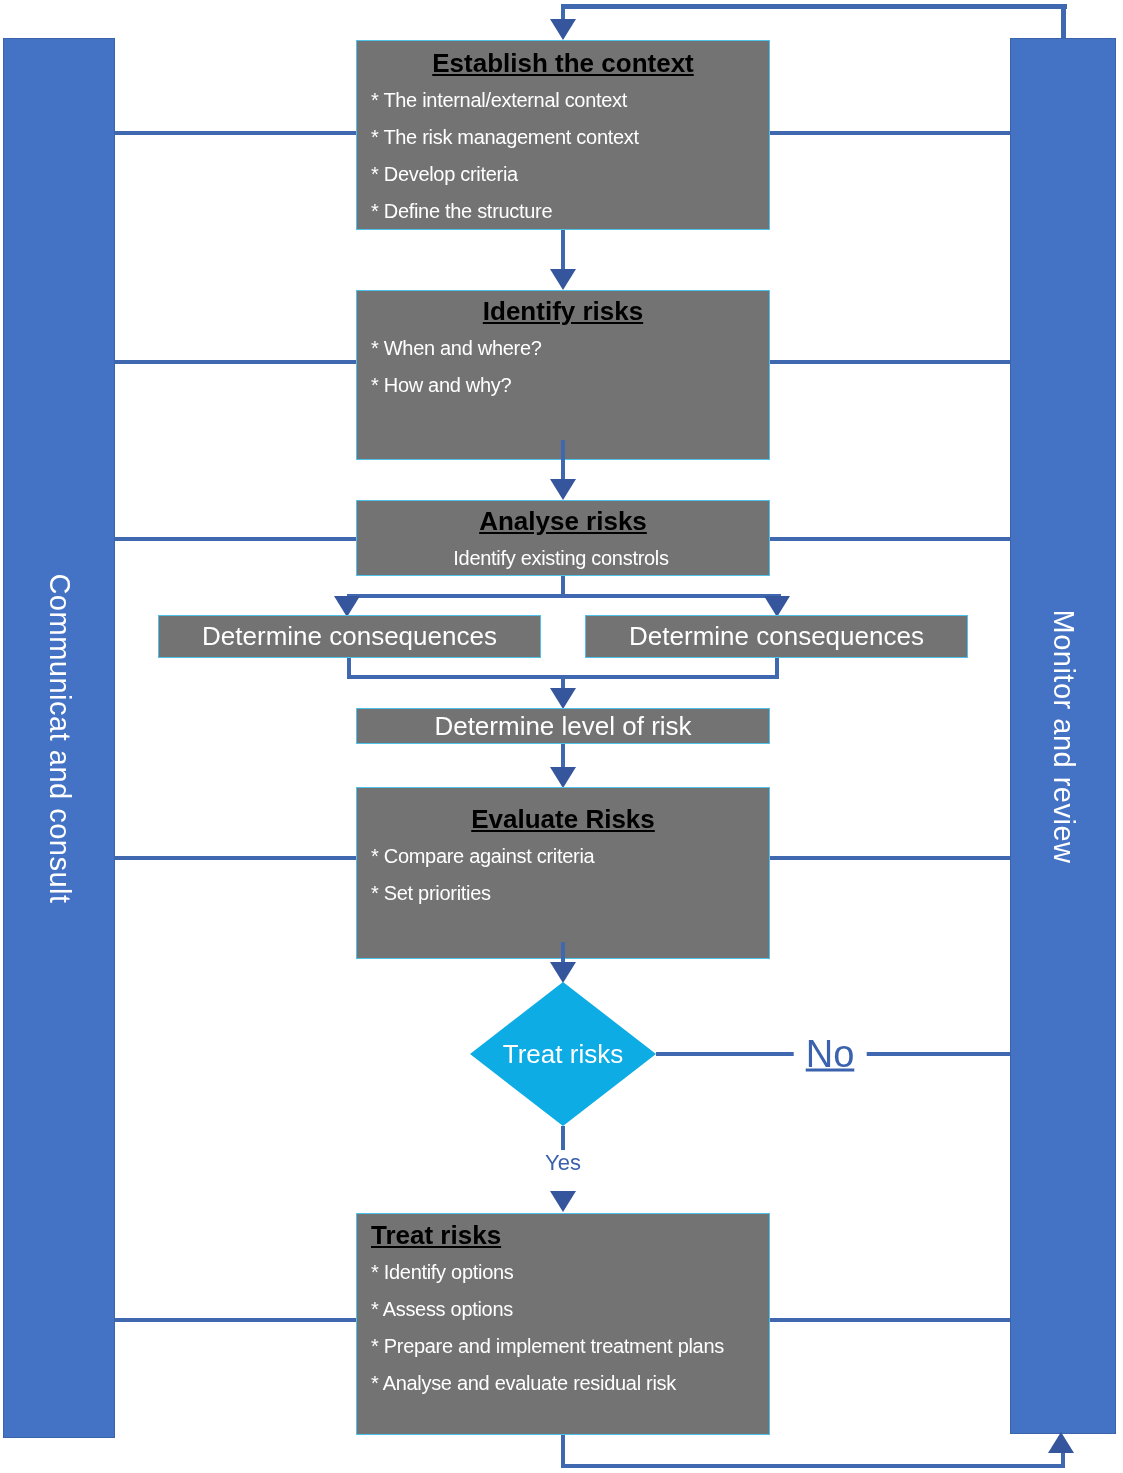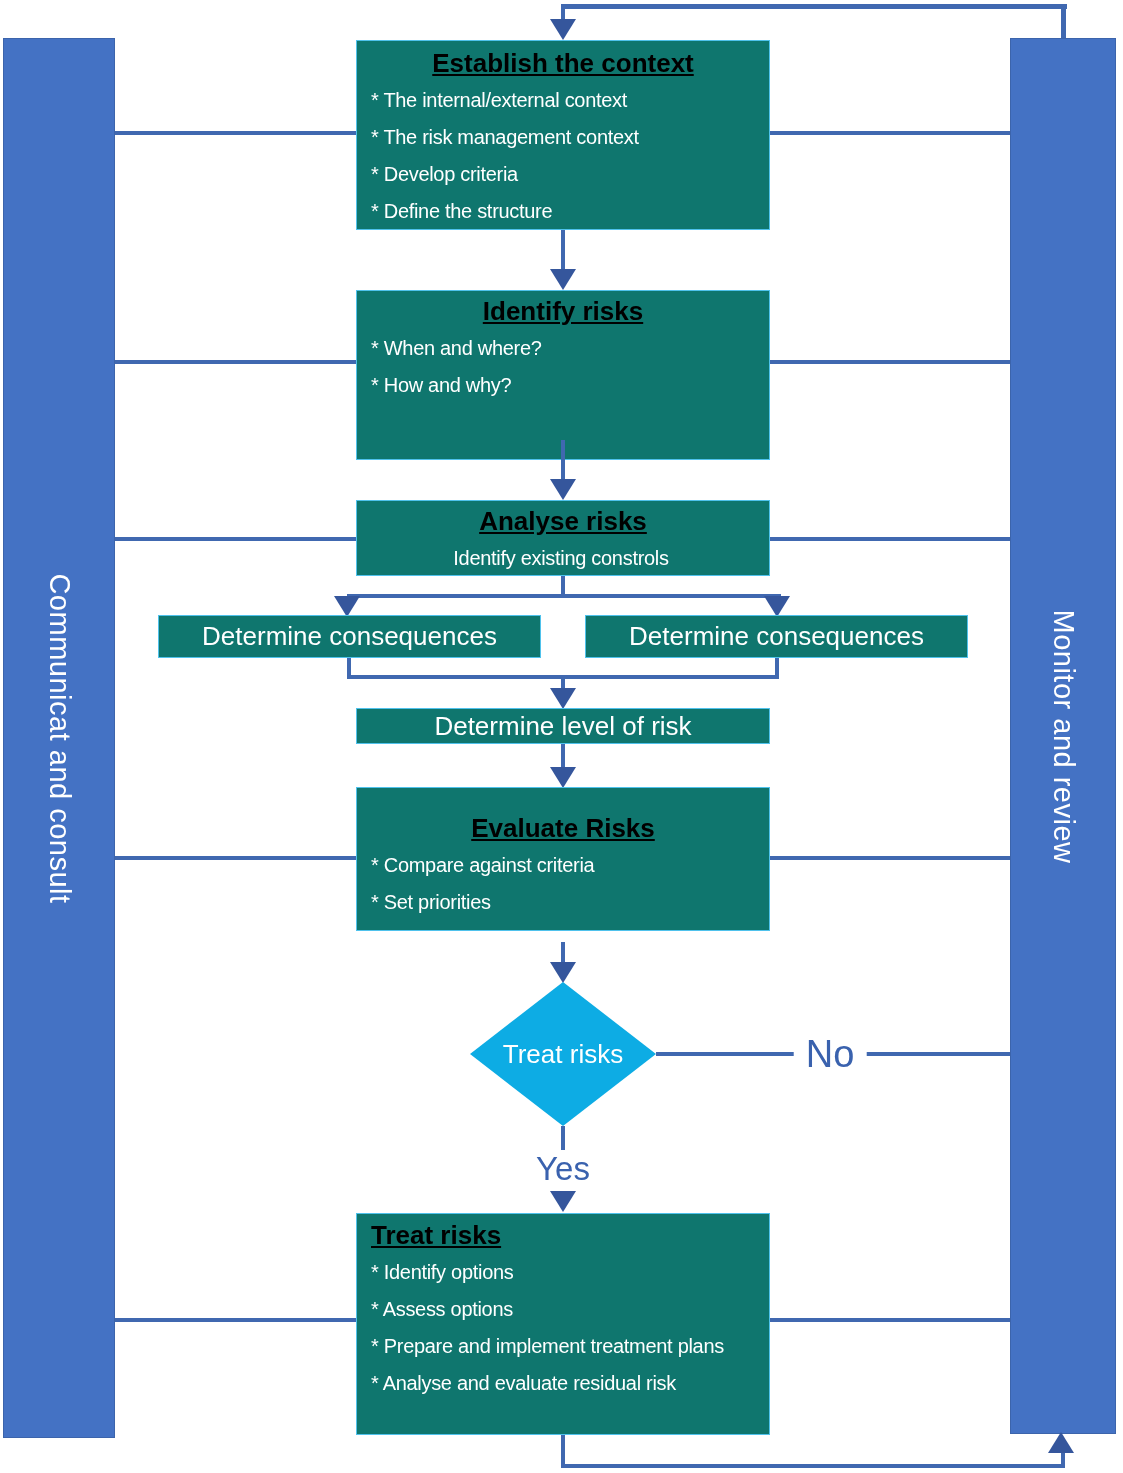--- a/index.html
+++ b/index.html
@@ -22,21 +22,21 @@
   .bar-label{
     transform:rotate(90deg);
     white-space:nowrap;
     color:#ffffff;
     font-size:29px;
     letter-spacing:.5px;
   }
   
   .pbox{
     position:absolute;
-    background:#0f766e;
+    background:#737373;
     border:1px solid #4fc2ec;
     box-sizing:border-box;
     color:#ffffff;
   }
   .pbox .title{
     font-weight:bold;
     text-decoration:underline;
     color:#000000;
     font-size:26px;
     line-height:37px;
@@ -71,22 +71,22 @@
     border-left:13px solid transparent;border-right:13px solid transparent;
     border-top:21px solid #35569c;}
   .arru{position:absolute;width:0;height:0;
     border-left:13px solid transparent;border-right:13px solid transparent;
     border-bottom:21px solid #35569c;}
   .flow-lbl{
     position:absolute;
     color:#3a62ae;
     background:#ffffff;
   }
-  .no-lbl{font-size:38px;padding:0 12px;transform:translate(-50%,-50%);}
-  .yes-lbl{font-size:33px;transform:translateX(-50%);}
+  .no-lbl{font-size:38px;padding:0 12px;transform:translate(-50%,-50%);text-decoration:underline;}
+  .yes-lbl{font-size:22px;transform:translateX(-50%);}
 </style>
 </head>
 <body>
 
 <div class="canvas">
 
   <div class="bar" style="left:3px;top:38px;width:112px;height:1400px;">
     <span class="bar-label">Communicat and consult</span>
   </div>
   <div class="bar" style="left:1010px;top:38px;width:106px;height:1396px;">
@@ -150,21 +150,21 @@
   <div class="linev" style="left:561px;top:675px;height:13px;"></div>
   <div class="arrd" style="left:550px;top:688px;"></div>
 
   <div class="pbox center-one" style="left:356px;top:708px;width:414px;height:36px;">
     <span>Determine level of risk</span>
   </div>
 
   <div class="linev" style="left:561px;top:744px;height:26px;"></div>
   <div class="arrd" style="left:550px;top:767px;"></div>
 
-  <div class="pbox" style="left:356px;top:787px;width:414px;height:144px;padding-top:22px;">
+  <div class="pbox" style="left:356px;top:787px;width:414px;height:172px;padding-top:13px;">
     <div class="title">Evaluate Risks</div>
     <div class="item">* Compare against criteria</div>
     <div class="item">* Set priorities</div>
   </div>
 
   <div class="lineh" style="left:115px;top:856px;width:241px;"></div>
   <div class="lineh" style="left:770px;top:856px;width:240px;"></div>
 
   <div class="linev" style="left:561px;top:942px;height:22px;"></div>
   <div class="arrd" style="left:550px;top:962px;"></div>

